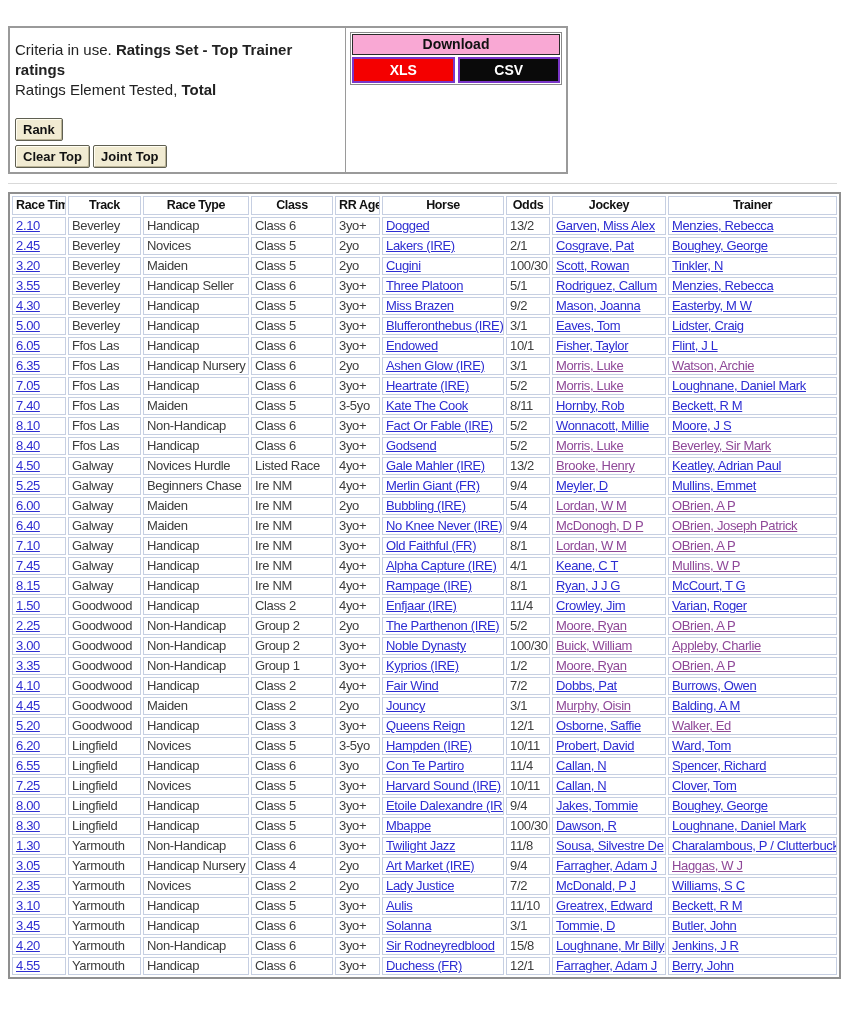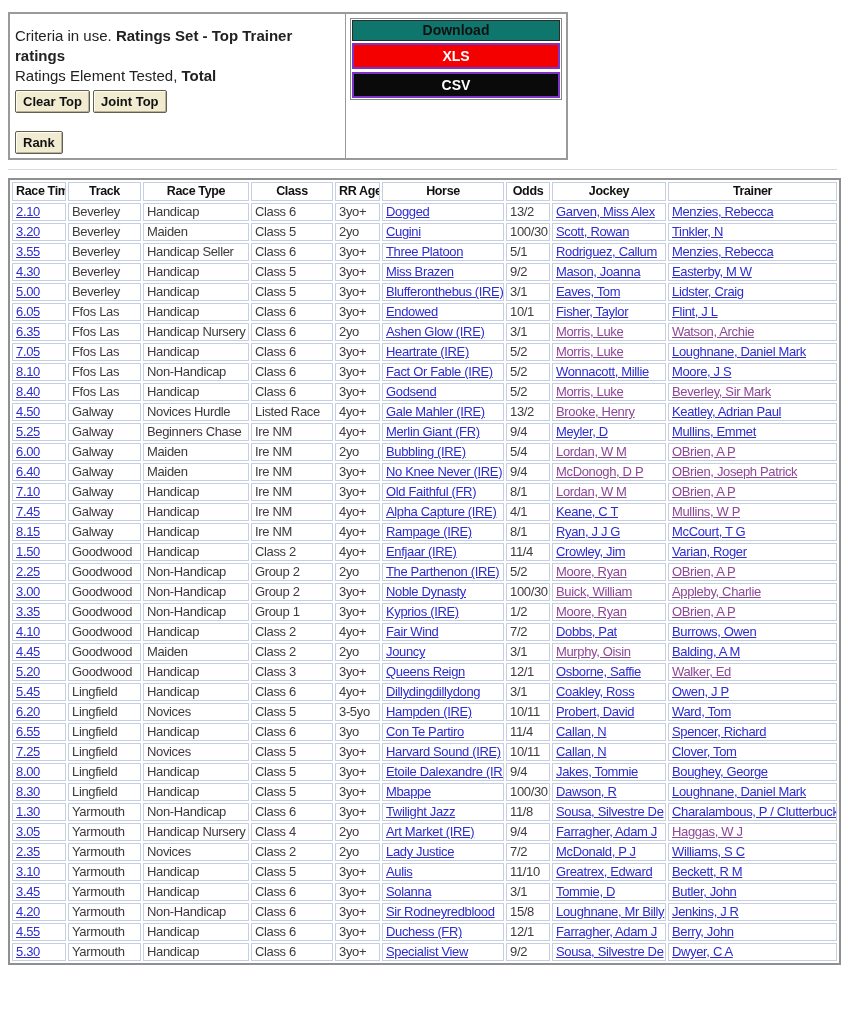--- a/index.html
+++ b/index.html
@@ -13,44 +13,44 @@
   *{box-sizing:border-box;}
   html,body{margin:0;padding:0;background:#fff;}
   body{
     font-family:"Liberation Sans","DejaVu Sans",sans-serif;
     width:845px;height:1023px;overflow:hidden;
     padding:8px;color:#1a1a1a;
   }
   
   .top-wrap{
     display:flex;width:560px;min-height:126px;
-    border:2px solid #9a9a9a;margin-top:4px;background:#fff;
+    border:2px solid #9a9a9a;margin-top:18px;background:#fff;
   }
   .criteria-cell{
     width:336px;padding:12px 4px 4px 5px;
     border-right:1px solid #9a9a9a;
   }
   .crit-line{font-size:15px;line-height:20px;color:#222;}
   .btn-row{margin-top:4px;}
   .btn-row.first{margin-top:18px;}
   button.beige-btn{
     font-family:inherit;font-size:13px;font-weight:bold;color:#111;
     background:var(--button-bg);
     border:1px solid #5f5f52;border-radius:2px;
     box-shadow:inset 1px 1px 0 #fffdf0, inset -1px -1px 0 #b9b294;
     padding:3px 7px;margin-right:3px;cursor:pointer;
   }
   .download-cell{flex:1;padding:4px;}
   .dl-table{border:1px solid #8a8a8a;padding:1px;background:#fff;}
   .dl-header{
-    background:#0f766e;border:1px solid #2a2a2a;
+    background:#f9a8d4;border:1px solid #2a2a2a;
     font-size:14px;font-weight:bold;text-align:center;
     height:21px;line-height:19px;color:#111;
   }
-  .dl-buttons{display:flex;gap:3px;margin-top:2px;flex-direction:column;}
+  .dl-buttons{display:flex;gap:3px;margin-top:2px;}
   .dl-btn{
     flex:1;height:26px;line-height:22px;text-align:center;
     font-size:14px;font-weight:bold;color:#fff;
     border:2px solid #7a35c8;cursor:pointer;
   }
   .dl-btn.xls{background:#f40000;}
   .dl-btn.csv{background:#0a0a0a;}
   
   hr.sep{border:none;border-top:1px solid #d9d9d9;margin:9px 0 8px 0;}
   
@@ -74,25 +74,25 @@
   a.cell-link{color:var(--link);text-decoration:underline;}
   a.cell-link.visited{color:var(--link-visited);}
 </style>
 </head>
 <body>
 
 <div class="top-wrap">
   <div class="criteria-cell">
     <div class="crit-line"><span>Criteria in use. </span><b>Ratings Set - Top Trainer ratings</b></div>
     <div class="crit-line"><span>Ratings Element Tested, </span><b>Total</b></div>
+    <div class="btn-row first">
+      <button class="beige-btn">Rank</button>
+    </div>
     <div class="btn-row">
       <button class="beige-btn">Clear Top</button><button class="beige-btn">Joint Top</button>
-    </div>
-    <div class="btn-row first">
-      <button class="beige-btn">Rank</button>
     </div>
   </div>
   <div class="download-cell">
     <div class="dl-table">
       <div class="dl-header">Download</div>
       <div class="dl-buttons">
         <div class="dl-btn xls">XLS</div>
         <div class="dl-btn csv">CSV</div>
       </div>
     </div>
@@ -132,20 +132,31 @@
         <td>Beverley</td>
         <td>Handicap</td>
         <td>Class 6</td>
         <td>3yo+</td>
         <td><a href="#" class="cell-link">Dogged</a></td>
         <td>13/2</td>
         <td><a href="#" class="cell-link">Garven, Miss Alex</a></td>
         <td><a href="#" class="cell-link">Menzies, Rebecca</a></td>
       </tr>
       <tr>
+        <td><a href="#" class="cell-link">2.45</a></td>
+        <td>Beverley</td>
+        <td>Novices</td>
+        <td>Class 5</td>
+        <td>2yo</td>
+        <td><a href="#" class="cell-link">Lakers (IRE)</a></td>
+        <td>2/1</td>
+        <td><a href="#" class="cell-link">Cosgrave, Pat</a></td>
+        <td><a href="#" class="cell-link">Boughey, George</a></td>
+      </tr>
+      <tr>
         <td><a href="#" class="cell-link">3.20</a></td>
         <td>Beverley</td>
         <td>Maiden</td>
         <td>Class 5</td>
         <td>2yo</td>
         <td><a href="#" class="cell-link">Cugini</a></td>
         <td>100/30</td>
         <td><a href="#" class="cell-link">Scott, Rowan</a></td>
         <td><a href="#" class="cell-link">Tinkler, N</a></td>
       </tr>
@@ -207,20 +218,31 @@
       <tr>
         <td><a href="#" class="cell-link">7.05</a></td>
         <td>Ffos Las</td>
         <td>Handicap</td>
         <td>Class 6</td>
         <td>3yo+</td>
         <td><a href="#" class="cell-link">Heartrate (IRE)</a></td>
         <td>5/2</td>
         <td><a href="#" class="cell-link visited">Morris, Luke</a></td>
         <td><a href="#" class="cell-link">Loughnane, Daniel Mark</a></td>
+      </tr>
+      <tr>
+        <td><a href="#" class="cell-link">7.40</a></td>
+        <td>Ffos Las</td>
+        <td>Maiden</td>
+        <td>Class 5</td>
+        <td>3-5yo</td>
+        <td><a href="#" class="cell-link">Kate The Cook</a></td>
+        <td>8/11</td>
+        <td><a href="#" class="cell-link">Hornby, Rob</a></td>
+        <td><a href="#" class="cell-link">Beckett, R M</a></td>
       </tr>
       <tr>
         <td><a href="#" class="cell-link">8.10</a></td>
         <td>Ffos Las</td>
         <td>Non-Handicap</td>
         <td>Class 6</td>
         <td>3yo+</td>
         <td><a href="#" class="cell-link">Fact Or Fable (IRE)</a></td>
         <td>5/2</td>
         <td><a href="#" class="cell-link">Wonnacott, Millie</a></td>
@@ -385,31 +407,20 @@
         <td>Goodwood</td>
         <td>Handicap</td>
         <td>Class 3</td>
         <td>3yo+</td>
         <td><a href="#" class="cell-link">Queens Reign</a></td>
         <td>12/1</td>
         <td><a href="#" class="cell-link">Osborne, Saffie</a></td>
         <td><a href="#" class="cell-link visited">Walker, Ed</a></td>
       </tr>
       <tr>
-        <td><a href="#" class="cell-link">5.45</a></td>
-        <td>Lingfield</td>
-        <td>Handicap</td>
-        <td>Class 6</td>
-        <td>4yo+</td>
-        <td><a href="#" class="cell-link">Dillydingdillydong</a></td>
-        <td>3/1</td>
-        <td><a href="#" class="cell-link">Coakley, Ross</a></td>
-        <td><a href="#" class="cell-link">Owen, J P</a></td>
-      </tr>
-      <tr>
         <td><a href="#" class="cell-link">6.20</a></td>
         <td>Lingfield</td>
         <td>Novices</td>
         <td>Class 5</td>
         <td>3-5yo</td>
         <td><a href="#" class="cell-link">Hampden (IRE)</a></td>
         <td>10/11</td>
         <td><a href="#" class="cell-link">Probert, David</a></td>
         <td><a href="#" class="cell-link">Ward, Tom</a></td>
       </tr>
@@ -527,25 +538,14 @@
         <td><a href="#" class="cell-link">4.55</a></td>
         <td>Yarmouth</td>
         <td>Handicap</td>
         <td>Class 6</td>
         <td>3yo+</td>
         <td><a href="#" class="cell-link">Duchess (FR)</a></td>
         <td>12/1</td>
         <td><a href="#" class="cell-link">Farragher, Adam J</a></td>
         <td><a href="#" class="cell-link">Berry, John</a></td>
       </tr>
-      <tr>
-        <td><a href="#" class="cell-link">5.30</a></td>
-        <td>Yarmouth</td>
-        <td>Handicap</td>
-        <td>Class 6</td>
-        <td>3yo+</td>
-        <td><a href="#" class="cell-link">Specialist View</a></td>
-        <td>9/2</td>
-        <td><a href="#" class="cell-link">Sousa, Silvestre De</a></td>
-        <td><a href="#" class="cell-link">Dwyer, C A</a></td>
-      </tr>
     </tbody>
 </table>
 
 </body></html>

